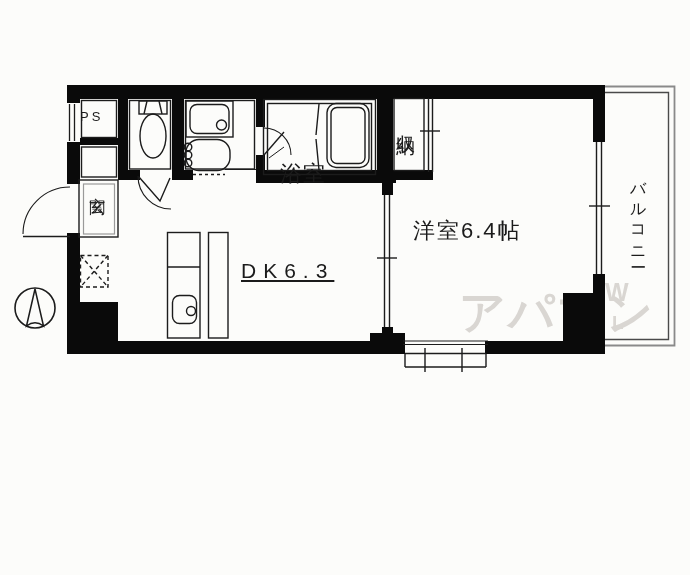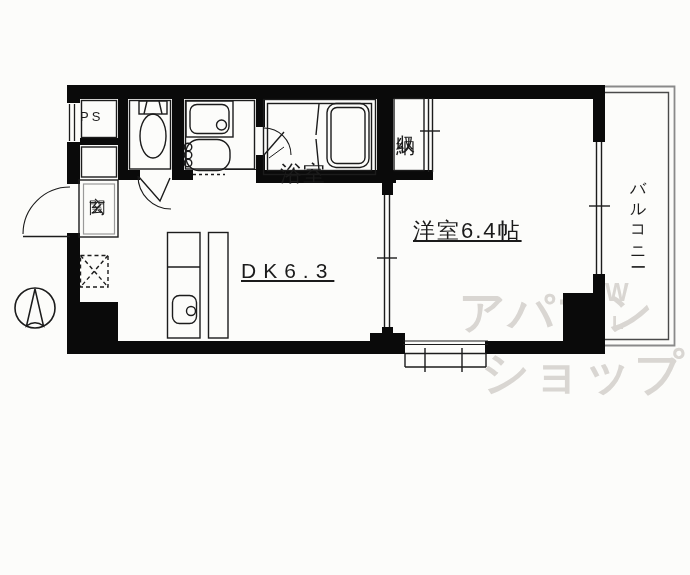--- a/index.html
+++ b/index.html
@@ -30,33 +30,32 @@
     position:absolute;
     color:#1b1b1b;
     line-height:1.08;
     white-space:nowrap;
   }
   .vert{writing-mode:vertical-rl;text-orientation:upright;}
   .lbl.ps{left:80px;top:110px;width:23px;text-align:center;font-size:13px;letter-spacing:3px;}
   .lbl.genkan{left:89px;top:184px;font-size:16px;letter-spacing:3px;}
   .lbl.bath{left:280px;top:122px;font-size:22px;letter-spacing:1px;margin-top:40px;}
   .lbl.closet{left:395px;top:119px;font-size:19px;letter-spacing:3px;}
-  .lbl.west{left:413px;top:219px;font-size:22px;letter-spacing:2px;text-decoration:underline;}
+  .lbl.west{left:413px;top:219px;font-size:22px;letter-spacing:2px;}
   .lbl.dk{left:241px;top:260px;font-size:21px;letter-spacing:7px;text-decoration:underline;}
   .lbl.balcony{left:630px;top:170px;font-size:16px;letter-spacing:4px;}
 </style>
 </head>
 <body>
 
 <div class="canvas">
 
   <div class="wm l1">アパマン</div>
   <div class="wm mk1">W</div>
   <div class="wm mk2">L</div>
-  <div class="wm l2">ショップ</div>
 
   <svg class="layer" width="690" height="575" viewBox="0 0 690 575">
     <g fill="#0a0a0a" stroke="none">
       <rect x="67" y="85" width="538" height="14"></rect>
       <rect x="67" y="85" width="13" height="99"></rect>
       <rect x="67" y="233" width="13" height="120"></rect>
       <rect x="67" y="302" width="51" height="52"></rect>
       <rect x="67" y="341" width="338" height="13"></rect>
       <rect x="370" y="333" width="35" height="21"></rect>
       <rect x="485" y="341" width="120" height="13"></rect>

